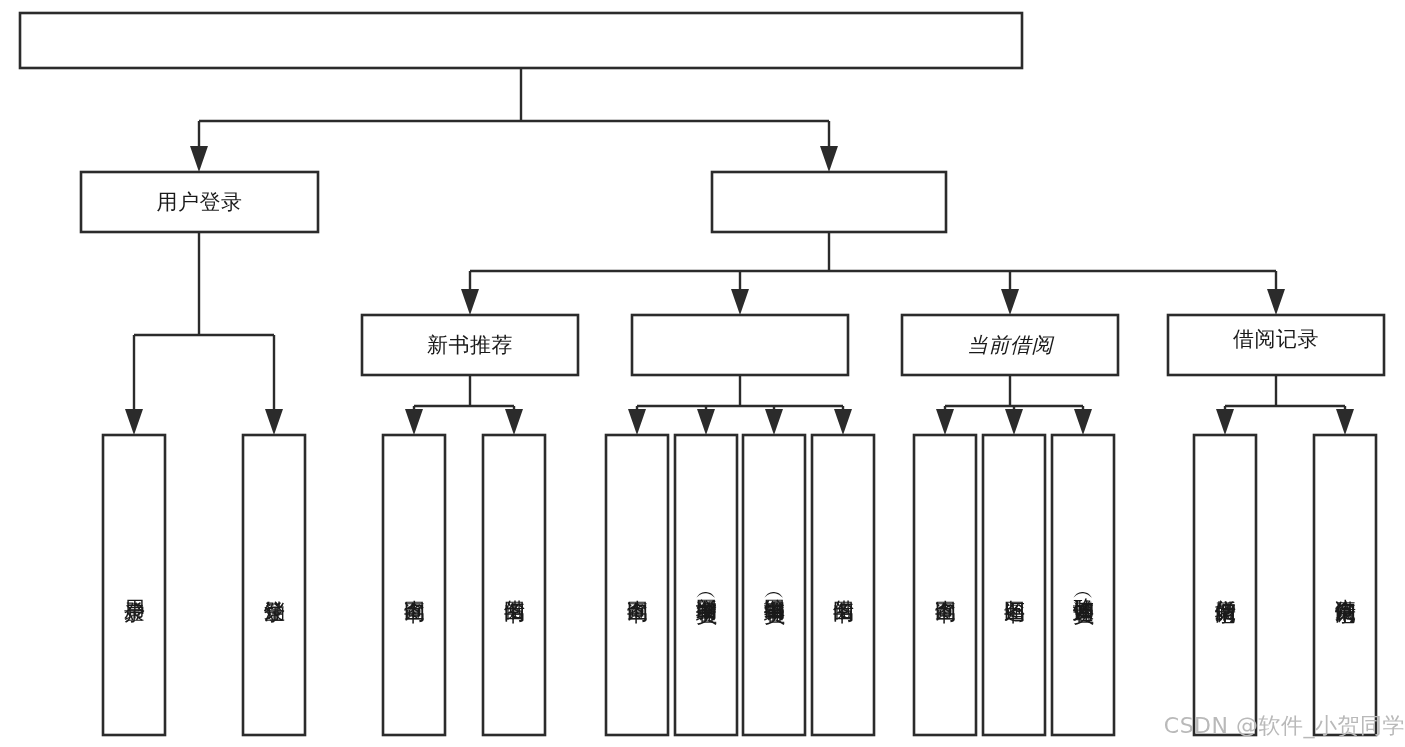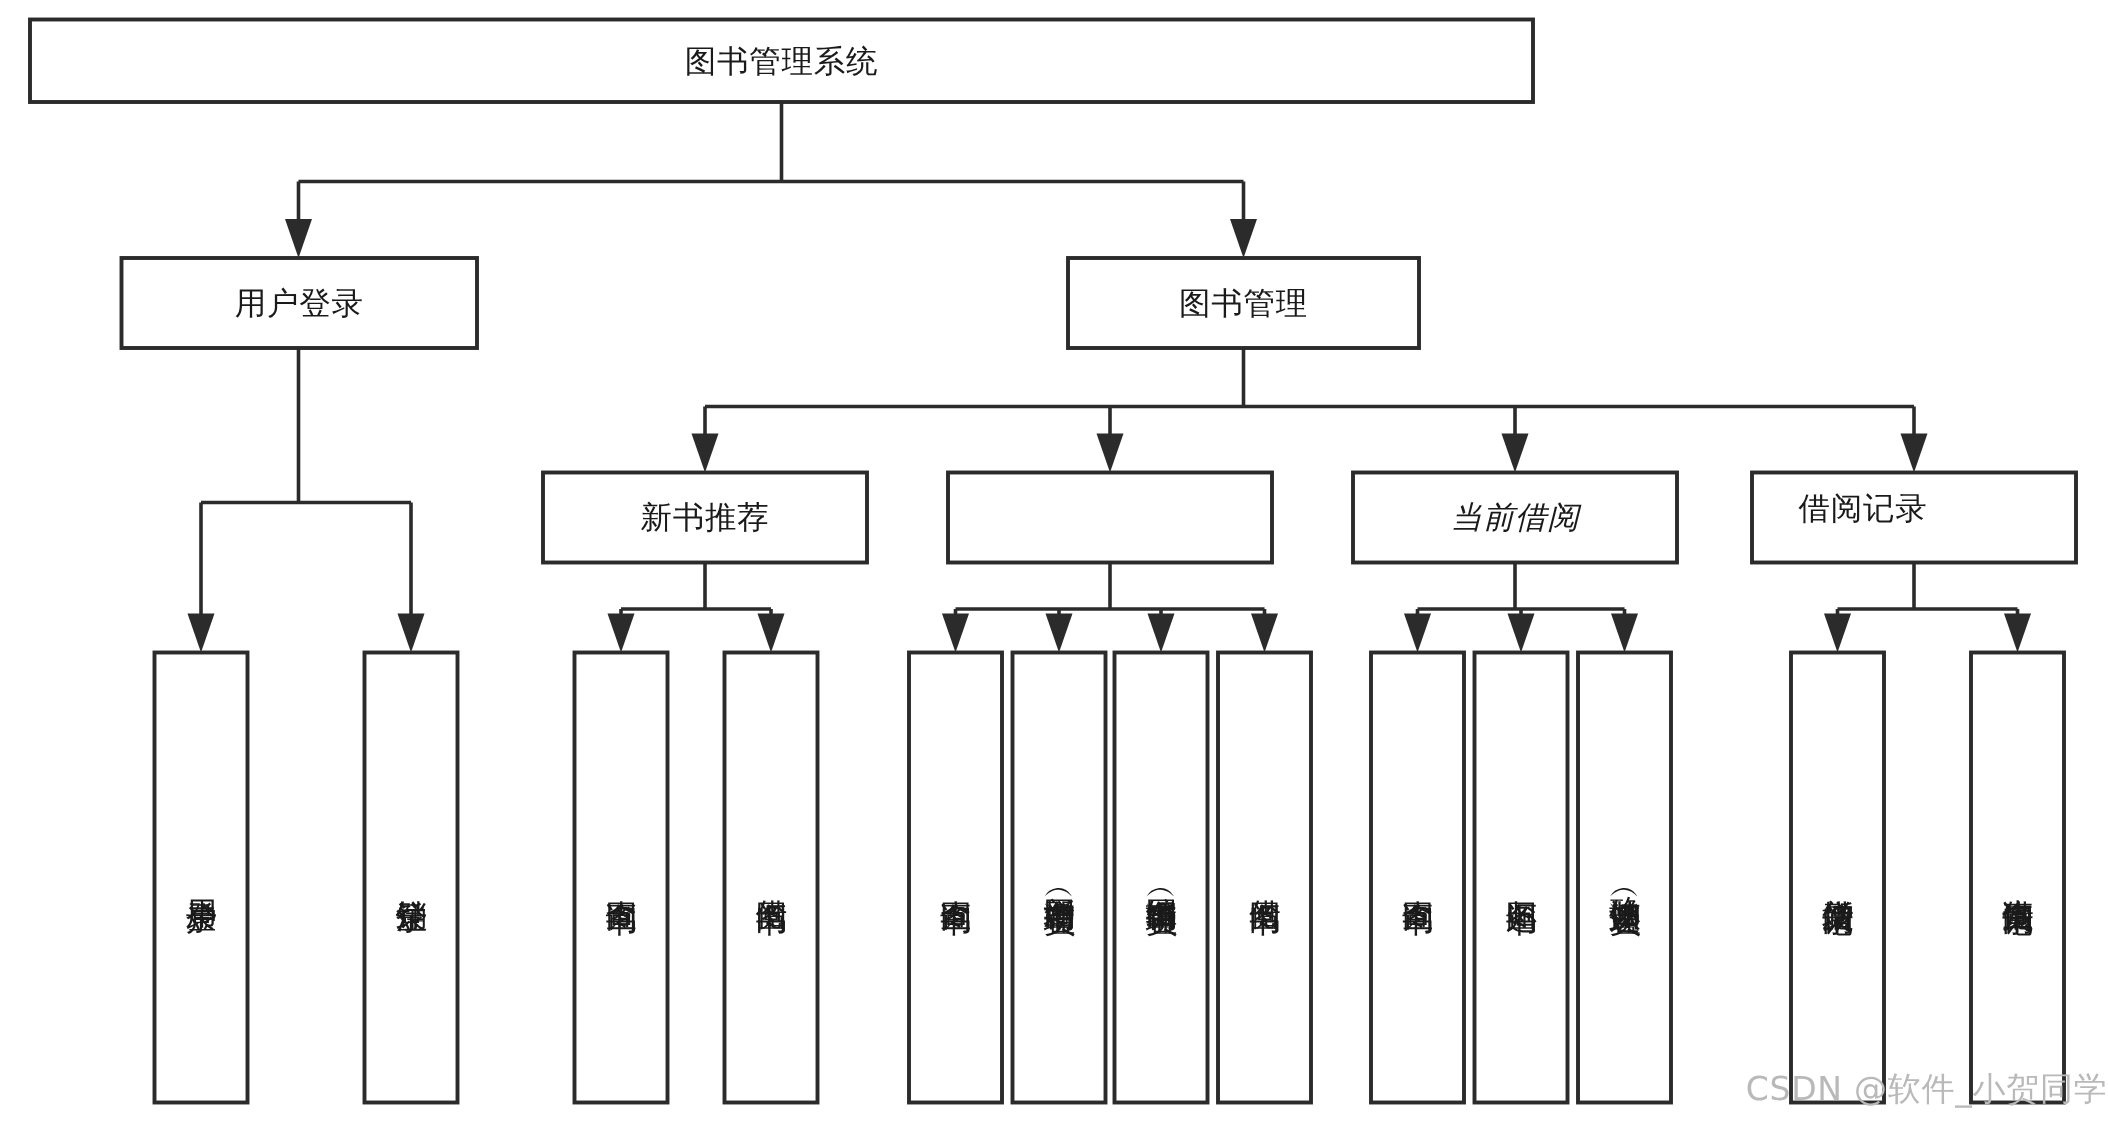--- a/index.html
+++ b/index.html
@@ -193,38 +193,32 @@
     <rect class="node-box" x="812" y="435" width="62" height="300"></rect>
 
     <rect class="node-box" x="914" y="435" width="62" height="300"></rect>
     <rect class="node-box" x="983" y="435" width="62" height="300"></rect>
     <rect class="node-box" x="1052" y="435" width="62" height="300"></rect>
 
     <rect class="node-box" x="1194" y="435" width="62" height="300"></rect>
     <rect class="node-box" x="1314" y="435" width="62" height="300"></rect>
   </svg>
 
-  <div class="h-wrap" style="left:20px;  top:13px;  width:1002px; height:55px;">
-    <span class="h-text">图书管理系统</span>
-  </div>
 
   <div class="h-wrap" style="left:81px;  top:172px; width:237px; height:60px;">
     <span class="h-text">用户登录</span>
   </div>
-  <div class="h-wrap" style="left:712px; top:172px; width:234px; height:60px;">
-    <span class="h-text">图书管理</span>
-  </div>
 
   <div class="h-wrap" style="left:362px; top:315px; width:216px; height:60px;">
     <span class="h-text">新书推荐</span>
   </div>
   <div class="h-wrap" style="left:902px; top:315px; width:216px; height:60px;font-style:italic;">
     <span class="h-text">当前借阅</span>
   </div>
-  <div class="h-wrap" style="left:1134px;top:315px; width:216px; height:48px;">
+  <div class="h-wrap" style="left:1168px;top:315px; width:216px; height:48px;">
     <span class="h-text">借阅记录</span>
   </div>
 
   <div class="vert-wrap" style="left:103px; top:435px; width:62px; height:300px;">
     <span class="vert-text">用户登录</span>
   </div>
   <div class="vert-wrap" style="left:243px; top:435px; width:62px; height:300px;">
     <span class="vert-text">注销登录</span>
   </div>
 

